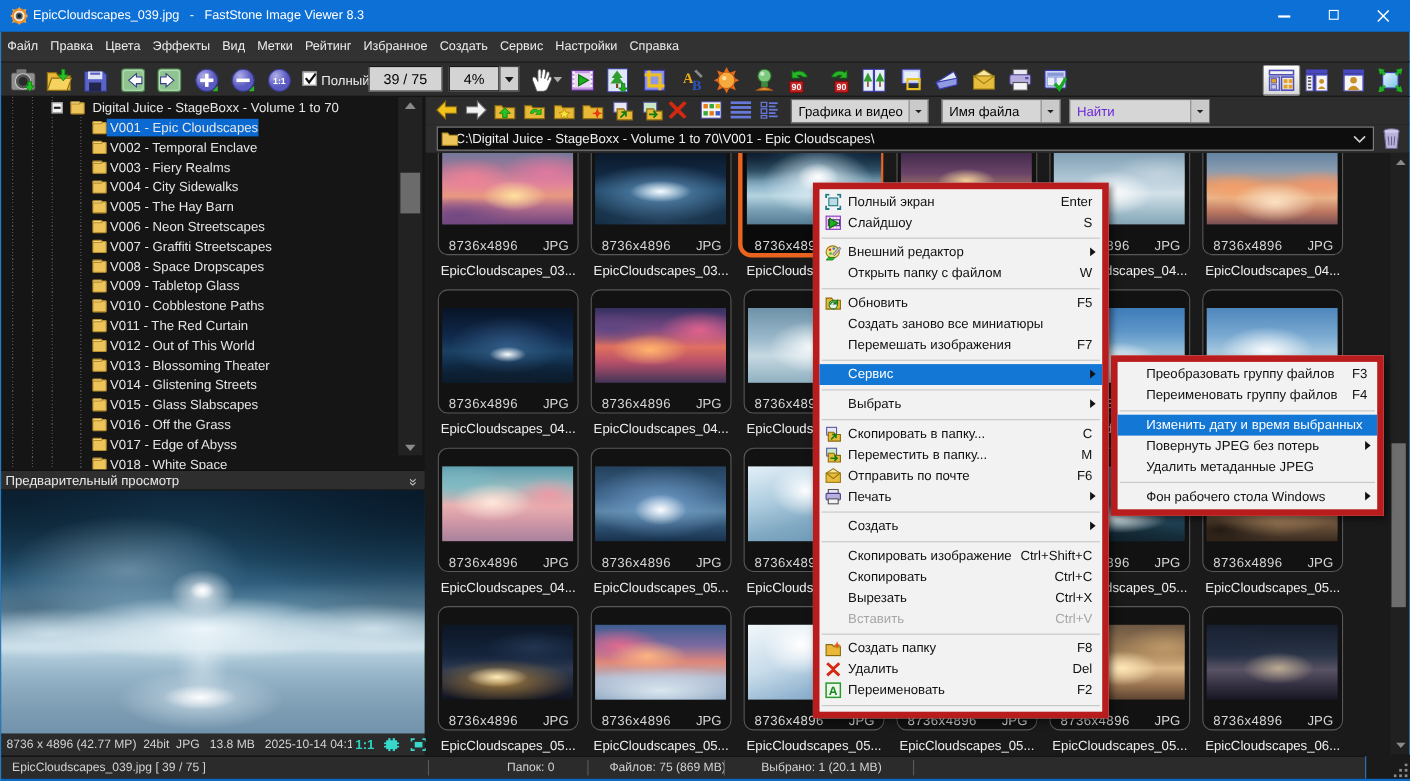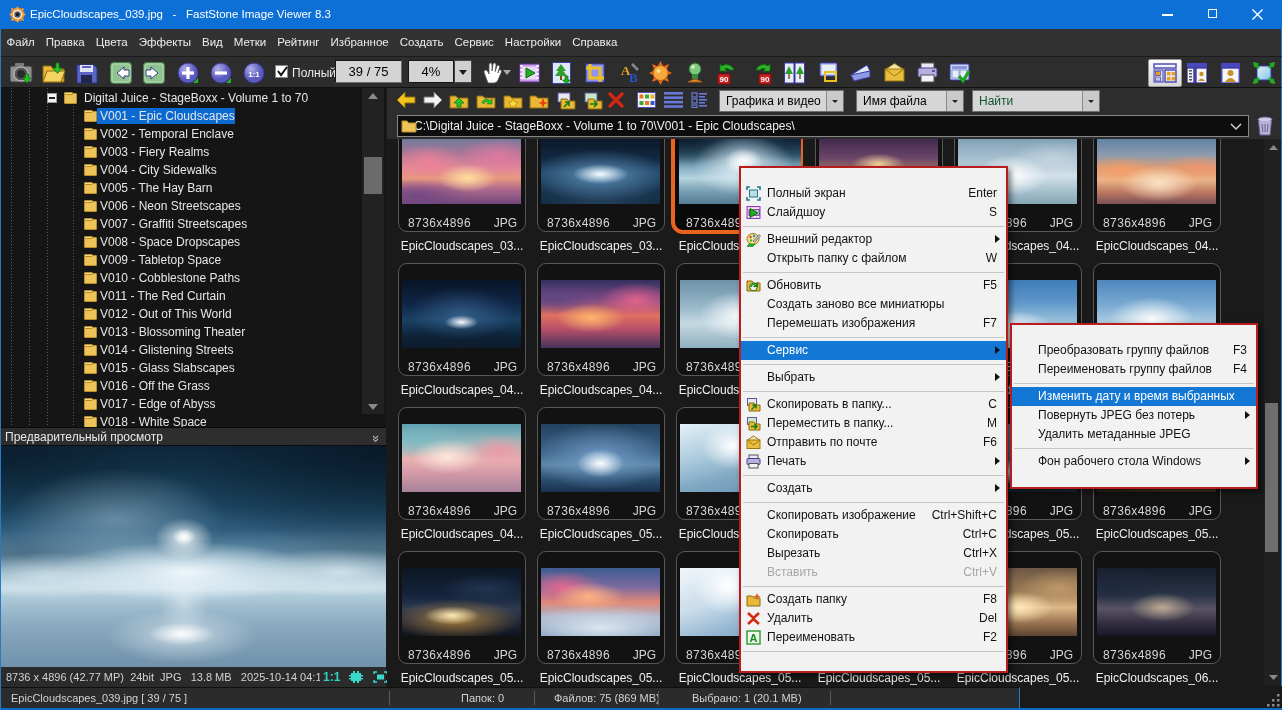--- a/index.html
+++ b/index.html
@@ -23,25 +23,25 @@
 
 #toolbar2{left:387px;top:88px;width:895px;height:25px;background:#2d2d2d;border-right:1px solid #2a7ac0}
 #addrrow{left:387px;top:113px;width:895px;height:26px;background:#2d2d2d;border-right:1px solid #2a7ac0}
 #addrfield{position:absolute;left:10px;top:2px;width:852px;height:22px;background:#0d0d0d;border:1px solid #888;color:#efefef;font-size:13px;line-height:20px}
 #grid{left:387px;top:139px;width:895px;height:547px;background:#1a1a1a;overflow:hidden;border-right:1px solid #2a7ac0}
 .cell{position:absolute;width:128px;height:113px;border:1px solid #585858;border-radius:9px}
 .timg{position:absolute;left:4px;top:17px;width:119px;height:68px}
 .tinfo{position:absolute;left:10px;top:97px;width:109px;height:14px;color:#d6d6d6;font-size:12px;letter-spacing:.4px}
 .tname{position:absolute;width:136px;text-align:center;color:#efefef;font-size:12px;height:15px;line-height:15px;white-space:nowrap;overflow:hidden}
 
-#bottombar{left:0;top:687px;width:1020px;height:21px;background:#2b2b2b;border-top:1px solid #101010;color:#d2d2d2;font-size:11px;line-height:20px;border-left:1px solid #2a7ac0;border-right:1px solid #2a7ac0}
+#bottombar{left:0;top:687px;width:1242px;height:21px;background:#2b2b2b;border-top:1px solid #101010;color:#d2d2d2;font-size:11px;line-height:20px;border-left:1px solid #2a7ac0;border-right:1px solid #2a7ac0}
 #blueline{left:0;top:708px;width:1282px;height:2px;background:#0e6ac4}
 .vsep{position:absolute;top:3px;width:1px;height:14px;background:#5a5a5a}
 
-.menu{position:absolute;background:#f2f2f2;border:2px solid #b91c1c;box-shadow:3px 3px 6px rgba(0,0,0,.5);padding:16px 0;z-index:50}
+.menu{position:absolute;background:#f2f2f2;border:6px solid #b91c1c;box-shadow:3px 3px 6px rgba(0,0,0,.5);padding:2px 0;z-index:50}
 .menu .it{position:relative;height:19px;line-height:19px;font-size:12px;color:#111;padding-left:26px;white-space:nowrap}
 .menu .it .sc{position:absolute;right:9px;top:0}
 .menu .it.hl{background:#1377d6;color:#fff}
 .menu .it.dis{color:#a6a6a6}
 .menu .sep{height:8px;position:relative}
 .menu .sep:after{content:"";position:absolute;left:2px;right:2px;top:4px;height:1px;background:#c5c5c5}
 .menu .arr{position:absolute;right:6px;top:5px;width:0;height:0;border-left:5px solid #111;border-top:4px solid transparent;border-bottom:4px solid transparent}
 .menu .ic{position:absolute;left:5px;top:2px;width:15px;height:15px}
 .combo{position:absolute;top:2px;height:22px;background:#d6d6d6;border:1px solid #6e6e6e;font-size:12px;color:#000;line-height:20px}
 .combo .ar{position:absolute;right:0;top:0;width:17px;height:20px;background:#cacaca;border-left:1px solid #8a8a8a}
@@ -375,21 +375,21 @@
         <span class="fbody"></span>
         <span class="fflap"></span>
       </span>
  <span class="abs" style="left:99px">V008 - Space Dropscapes</span>
     </div>
     <div class="trow" style="left:0;top:163px">
  <span class="fold" style="left:83px;top:3px">
         <span class="fbody"></span>
         <span class="fflap"></span>
       </span>
- <span class="abs" style="left:99px">V009 - Tabletop Space</span>
+ <span class="abs" style="left:99px">V009 - Tabletop Glass</span>
     </div>
     <div class="trow" style="left:0;top:181px">
  <span class="fold" style="left:83px;top:3px">
         <span class="fbody"></span>
         <span class="fflap"></span>
       </span>
  <span class="abs" style="left:99px">V010 - Cobblestone Paths</span>
     </div>
     <div class="trow" style="left:0;top:199px">
  <span class="fold" style="left:83px;top:3px">
@@ -555,21 +555,21 @@
 <g fill="#6878d8">
         <rect x="8" y="1" width="8" height="1.6"></rect>
         <rect x="8" y="4" width="6" height="1.6"></rect>
         <rect x="8" y="7" width="8" height="1.6"></rect>
         <rect x="8" y="10" width="6" height="1.6"></rect>
         <rect x="8" y="13" width="8" height="1.6"></rect>
       </g>
     </svg>
     <div class="combo" style="left:332px;width:125px"><span style="margin-left:6px">Графика и видео</span><span class="ar"></span></div>
     <div class="combo" style="left:469px;width:108px"><span style="margin-left:6px">Имя файла</span><span class="ar"></span></div>
-    <div class="combo" style="left:585px;width:128px;color:#14532d"><span style="margin-left:6px">Найти</span><span class="ar"></span></div>
+    <div class="combo" style="left:585px;width:128px;color:#6d28d9"><span style="margin-left:6px">Найти</span><span class="ar"></span></div>
   </div>
 <div class="abs" id="addrrow">
  <div id="addrfield">
   <svg class="abs" style="left:3px;top:3px" width="16" height="14" viewBox="0 0 16 14">
         <path d="M1 2 h5 l1.5 2 H15 v9 H1 z" fill="#edc45a" stroke="#b98f2e" stroke-width="1"></path>
       </svg>
   <span style="margin-left:16px;font-size:12px">C:\Digital Juice - StageBoxx - Volume 1 to 70\V001 - Epic Cloudscapes\</span>
   <svg class="abs" style="right:6px;top:7px" width="12" height="8">
         <path d="M1 1 L6 6 L11 1" stroke="#d0d0d0" stroke-width="1.5" fill="none"></path>
       </svg>

